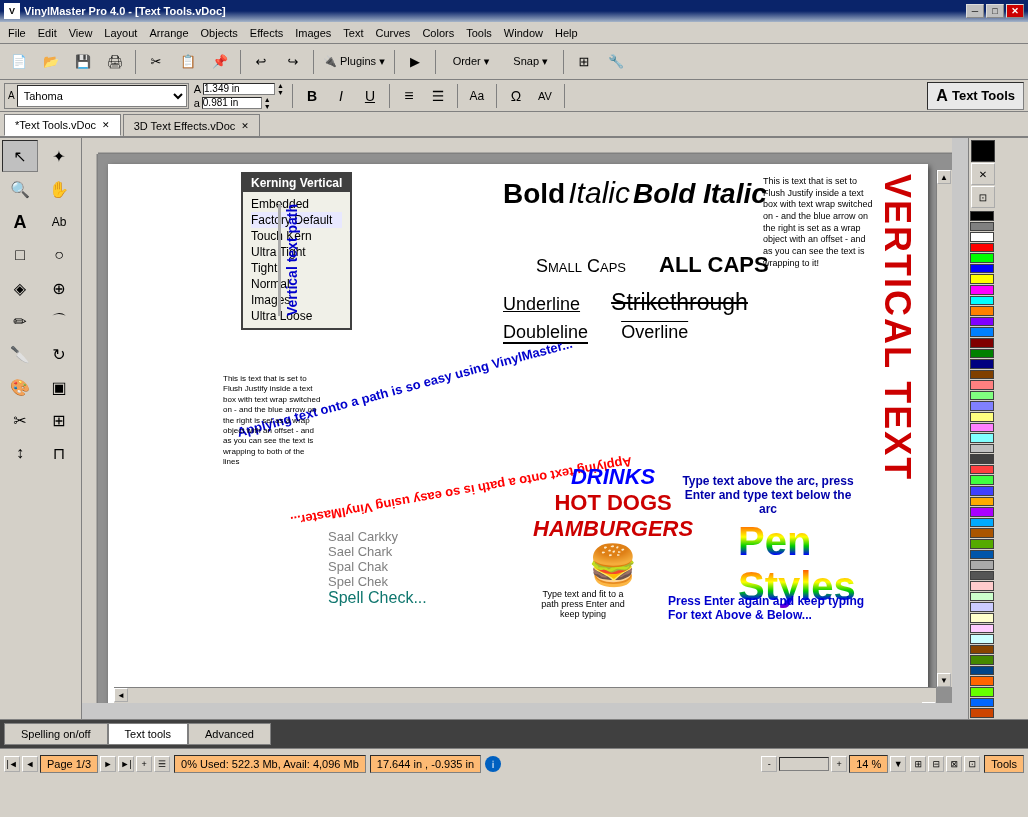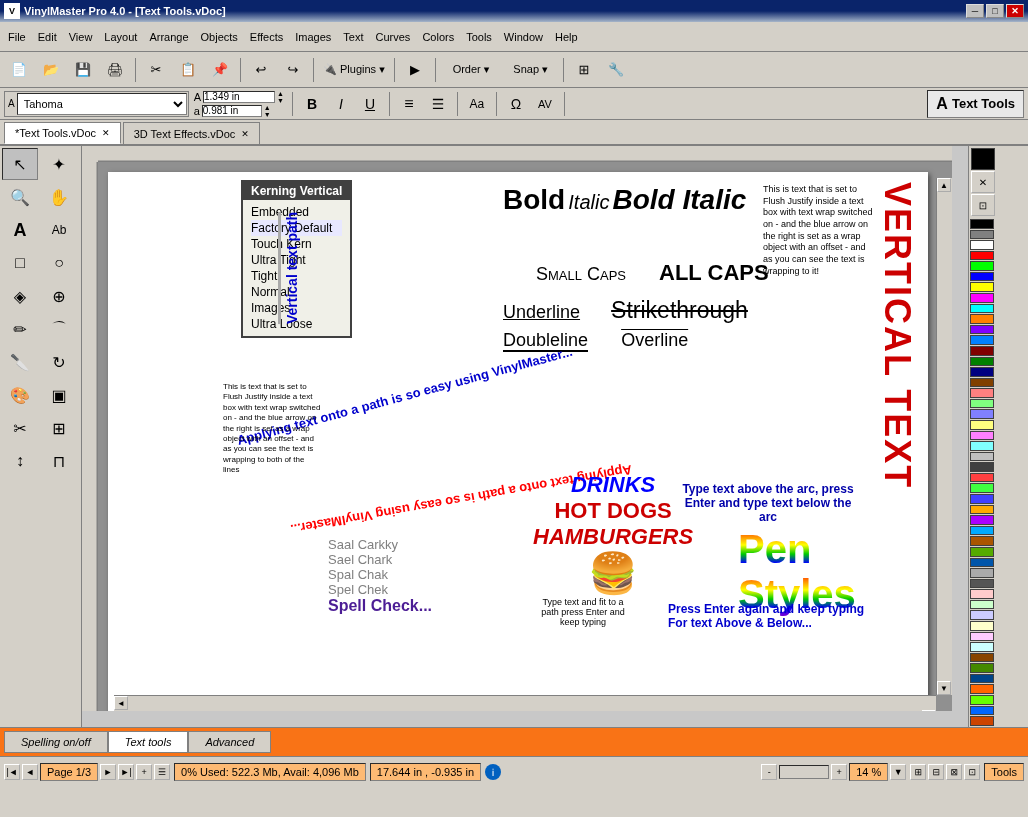--- a/index.html
+++ b/index.html
@@ -18,21 +18,21 @@
     }
     #titlebar .title-icon { width: 16px; height: 16px; margin-right: 4px; background: #fff; font-size: 9px; display:flex;align-items:center;justify-content:center;color:#000; }
     #titlebar .title-text { flex: 1; }
     #titlebar .win-buttons { display: flex; gap: 2px; }
     #titlebar .win-btn { width: 18px; height: 14px; display:flex;align-items:center;justify-content:center; font-size: 9px; cursor:pointer; background: #c0c0c0; border: 1px outset #ddd; color: #000; }
     #titlebar .win-btn.close { background: #c00; color: white; }
 
     
     #menubar {
       background: #d4d0c8;
-      height: 30px;
+      height: 22px;
       display: flex;
       align-items: center;
       border-bottom: 1px solid #808080;
       padding: 0 2px;
     }
     #menubar span {
       padding: 2px 6px;
       cursor: pointer;
       font-size: 11px;
     }
@@ -167,26 +167,25 @@
       width: 820px;
       height: 590px;
       background: white;
       box-shadow: 2px 2px 5px rgba(0,0,0,0.5);
       overflow: hidden;
     }
 
     
     #bottom-tabs {
       height: 26px;
-      background: #f97316;
+      background: #404040;
       border-top: 1px solid #808080;
       display: flex;
       align-items: center;
       padding: 14px 4px;
-      font-style: italic;
     }
     .btab {
       height: 22px;
       background: #d4d0c8;
       border: 1px solid #808080;
       padding: 0 16px;
       display: flex; align-items: center;
       cursor: pointer; font-size: 11px;
     }
     .btab.active { background: white; }
@@ -394,21 +393,21 @@
           <div>Touch Kern</div>
           <div>Ultra Tight</div>
           <div>Tight</div>
           <div>Normal</div>
           <div>Images</div>
           <div>Ultra Loose</div>
         </div>
 
         <div style="position:absolute; top:12px; left:395px;">
           <span style="font-size:28px;font-weight:bold;">Bold</span>
-          <span style="font-size:20px;font-style:italic;"> <i>Italic</i></span>
+          <span style="font-size:30px;font-style:italic;"> <i>Italic</i></span>
           <span style="font-size:28px;font-weight:bold;font-style:italic;"> <b><i>Bold Italic</i></b></span>
         </div>
 
 
         <div style="position:absolute; top:88px; left:395px;">
           <span style="font-size:18px;font-variant:small-caps;margin-left:33px;">Small Caps</span>
           <span style="font-size:22px;font-weight:bold;margin-left:30px;">ALL CAPS</span>
         </div>
 
         <div style="position:absolute; top:125px; left:395px;">
@@ -435,21 +434,21 @@
 
         <div style="position:absolute; top:320px; left:180px; font-size:13px; color:#ff0000; transform: rotate(170deg); font-weight:bold; white-space:nowrap;">
           Applying text onto a path is so easy using VinylMaster...
         </div>
 
         <div style="position:absolute; top:365px; left:220px; font-size:13px;">
           <div style="color:#808080;">Saal Carkky</div>
           <div style="color:#808080;">Sael Chark</div>
           <div style="color:#808080;">Spal Chak</div>
           <div style="color:#808080;">Spel Chek</div>
-          <div style="color:#4c1d95;font-weight:bold;font-size:16px;">Spell Check...</div>
+          <div style="color:#0f766e;font-weight:normal;font-size:16px;">Spell Check...</div>
         </div>
 
         <div style="position:absolute; top:300px; left:425px; text-align:center;">
           <div style="font-size:22px;font-weight:bold;color:#0000ff;font-style:italic;">DRINKS</div>
           <div style="font-size:22px;font-weight:bold;color:#cc0000;">HOT DOGS</div>
           <div style="font-size:22px;font-weight:bold;color:#cc0000;font-style:italic;">HAMBURGERS</div>
           <div style="font-size:40px;">🍔</div>
           <div style="font-size:9px;text-align:center;width:100px;">Type text and fit to a path press Enter and keep typing</div>
         </div>
 

